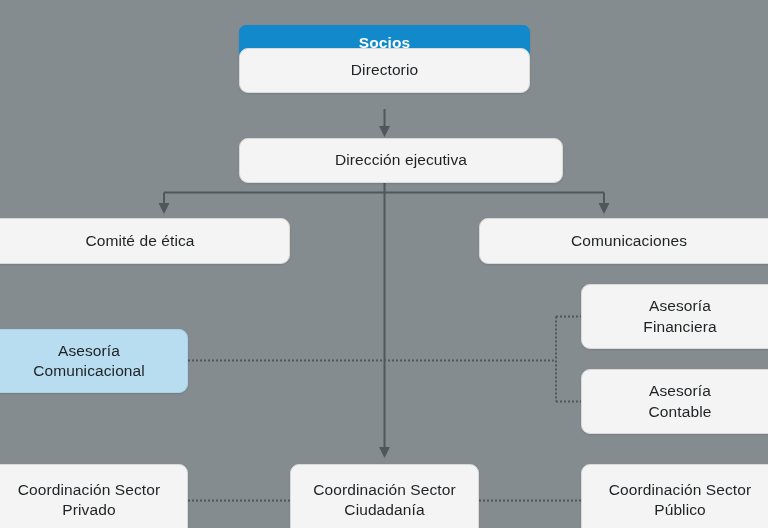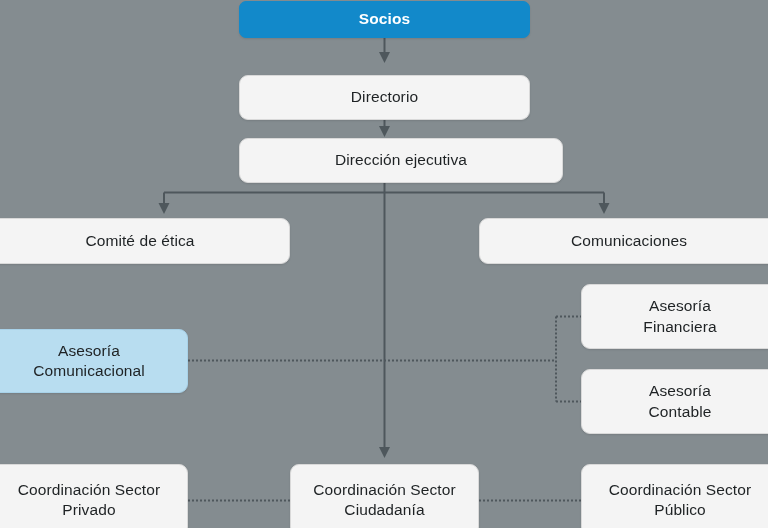--- a/index.html
+++ b/index.html
@@ -36,20 +36,21 @@
     letter-spacing: .1px;
     padding: 2px 6px;
     box-shadow: 0 1px 2px rgba(0,0,0,.10);
   }
   .node.root {
     background: #1289ca;
     border-color: #1289ca;
     color: #ffffff;
     font-weight: bold;
     border-radius: 7px;
+    margin-top: 24px;
   }
   .node.accent {
     background: #b8ddf0;
     border-color: #a8d2e9;
     color: #1e2224;
   }
   .node .lbl {
     display: block;
     white-space: pre-line;
   }
@@ -107,21 +108,21 @@
     <path class="dashed" d="M556,401.5 L581,401.5"></path>
 
     <path class="dashed" d="M188,500.5 L290,500.5"></path>
     <path class="dashed" d="M479,500.5 L581,500.5"></path>
   </svg>
 
   <div class="node root" style="left:239px;top:1px;width:291px;height:37px;">
     <span class="lbl">Socios</span>
   </div>
 
-  <div class="node" style="left:239px;top:75px;width:291px;height:45px;">
+  <div class="node" style="left:239px;top:48px;width:291px;height:45px;">
     <span class="lbl">Directorio</span>
   </div>
 
   <div class="node" style="left:239px;top:138px;width:324px;height:45px;">
     <span class="lbl">Dirección ejecutiva</span>
   </div>
 
   <div class="node" style="left:-10px;top:218px;width:300px;height:46px;">
     <span class="lbl">Comité de ética</span>
   </div>

